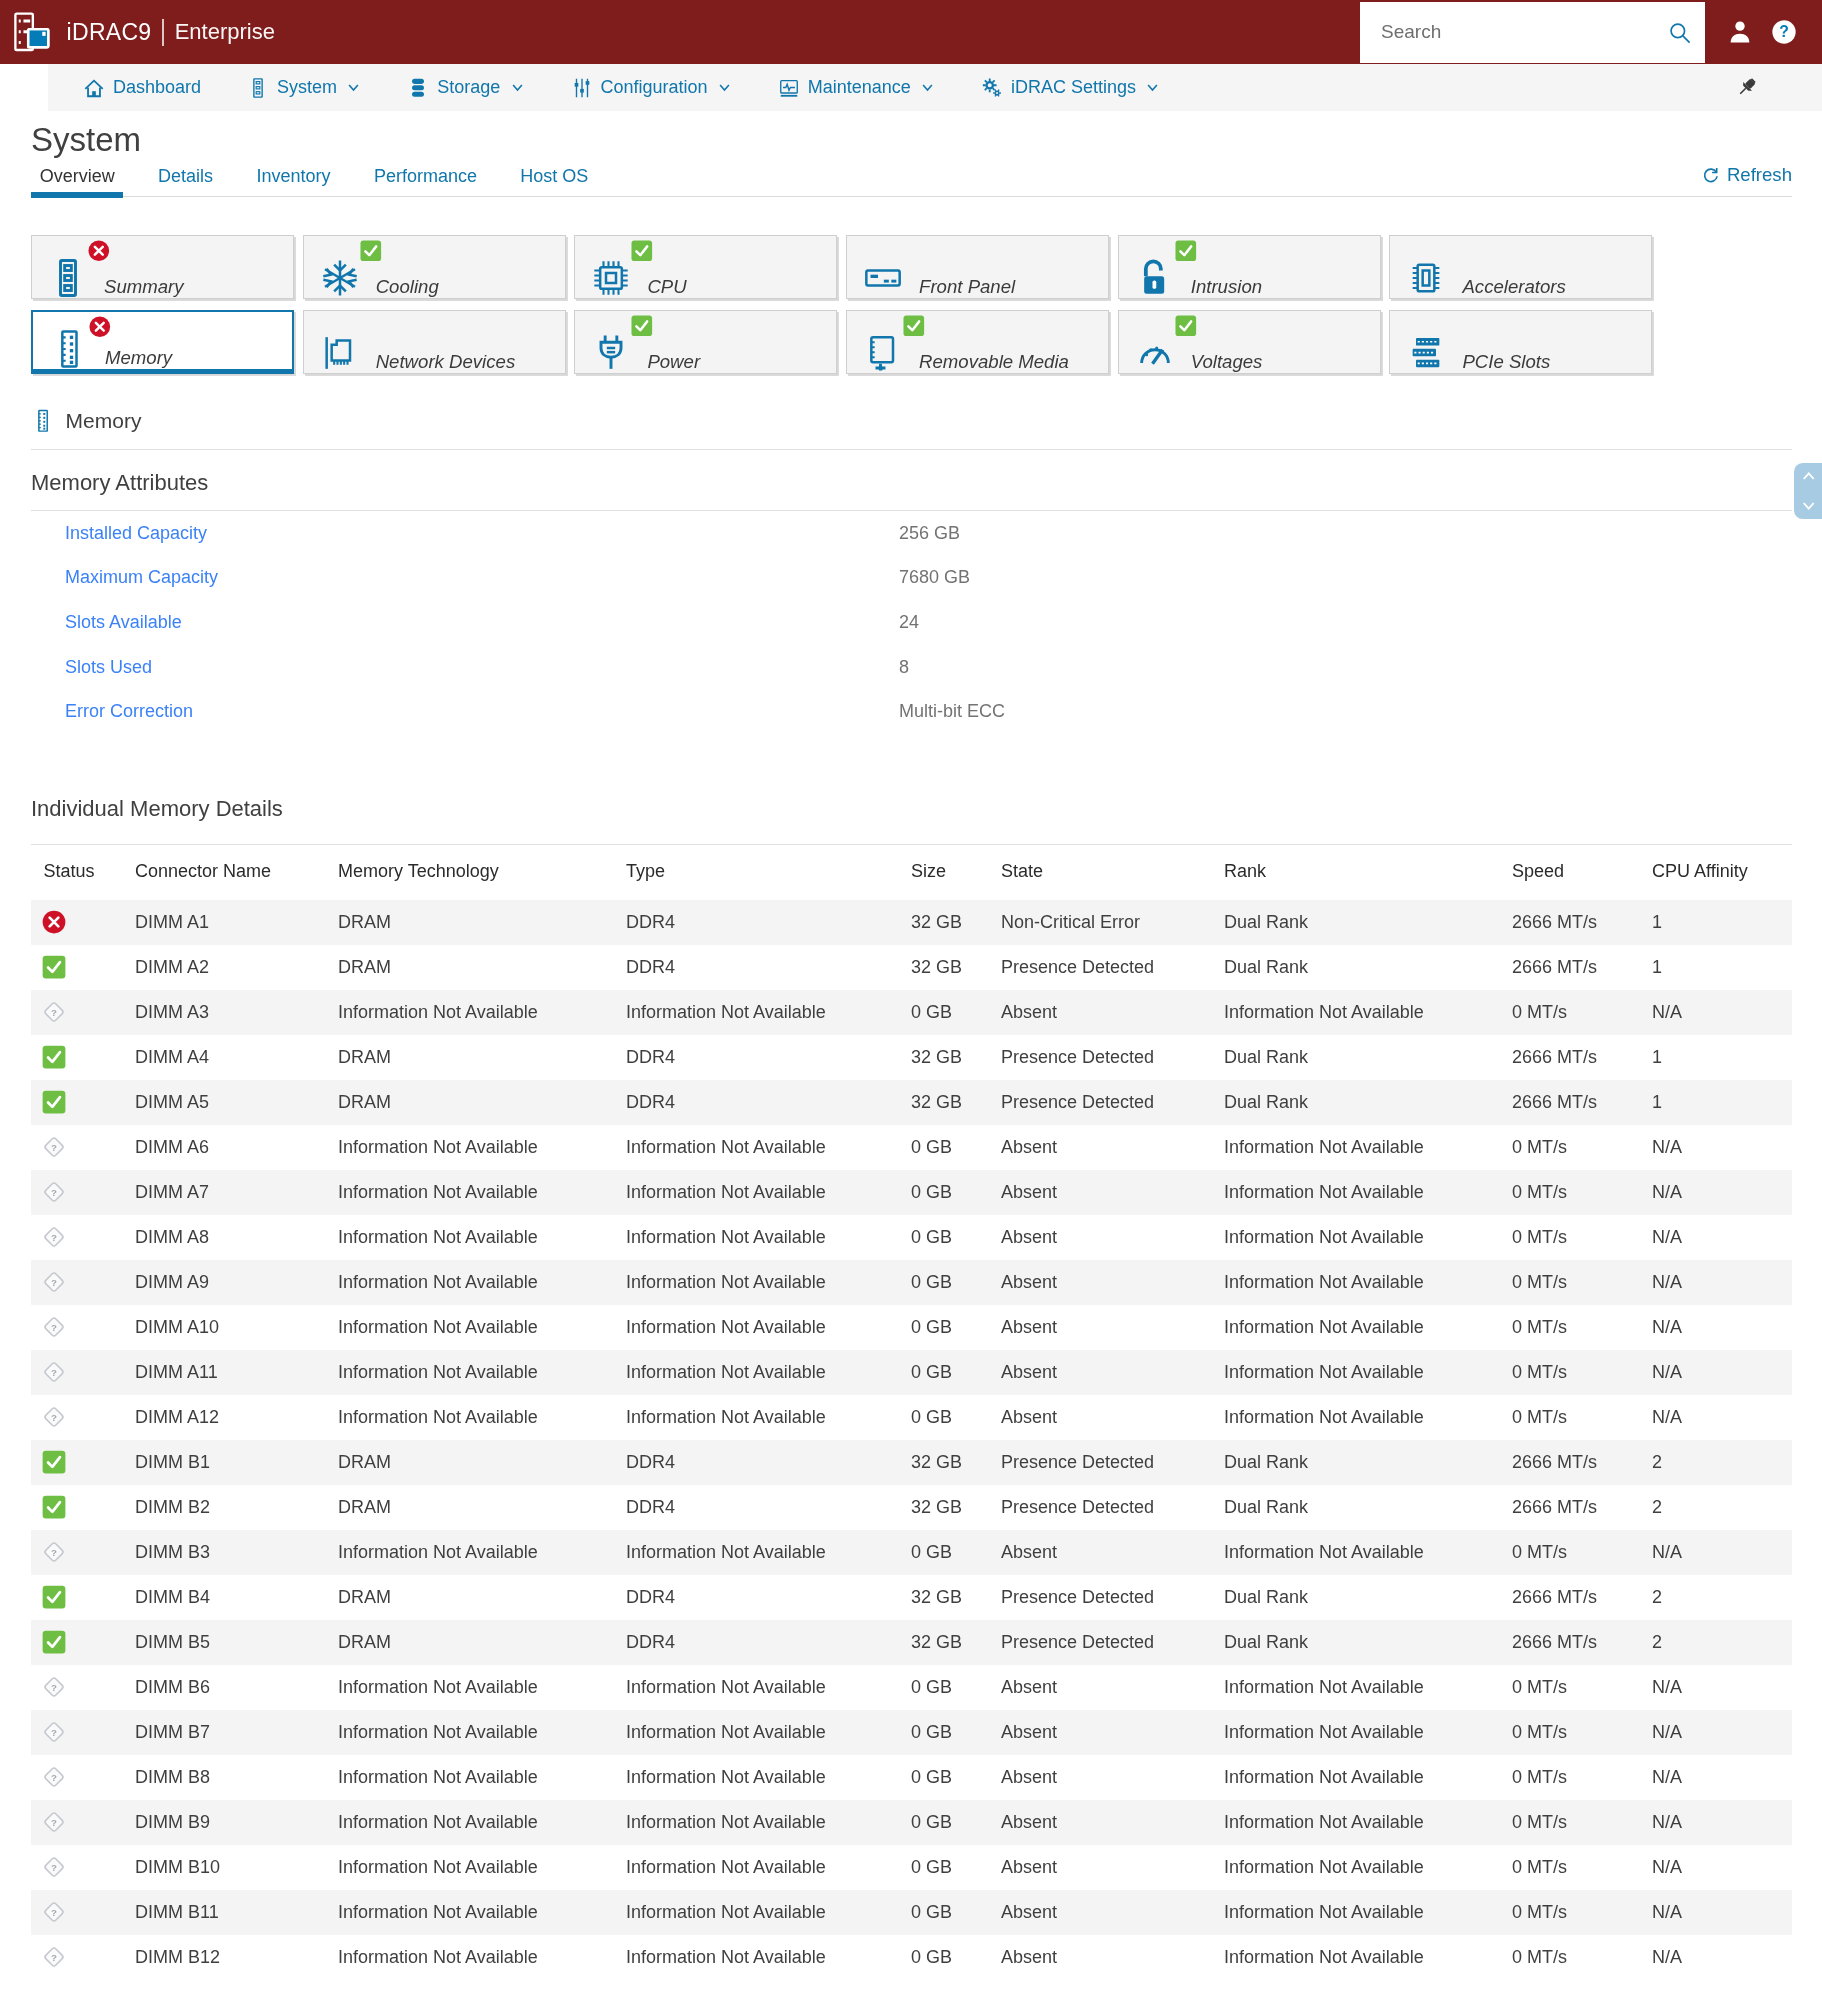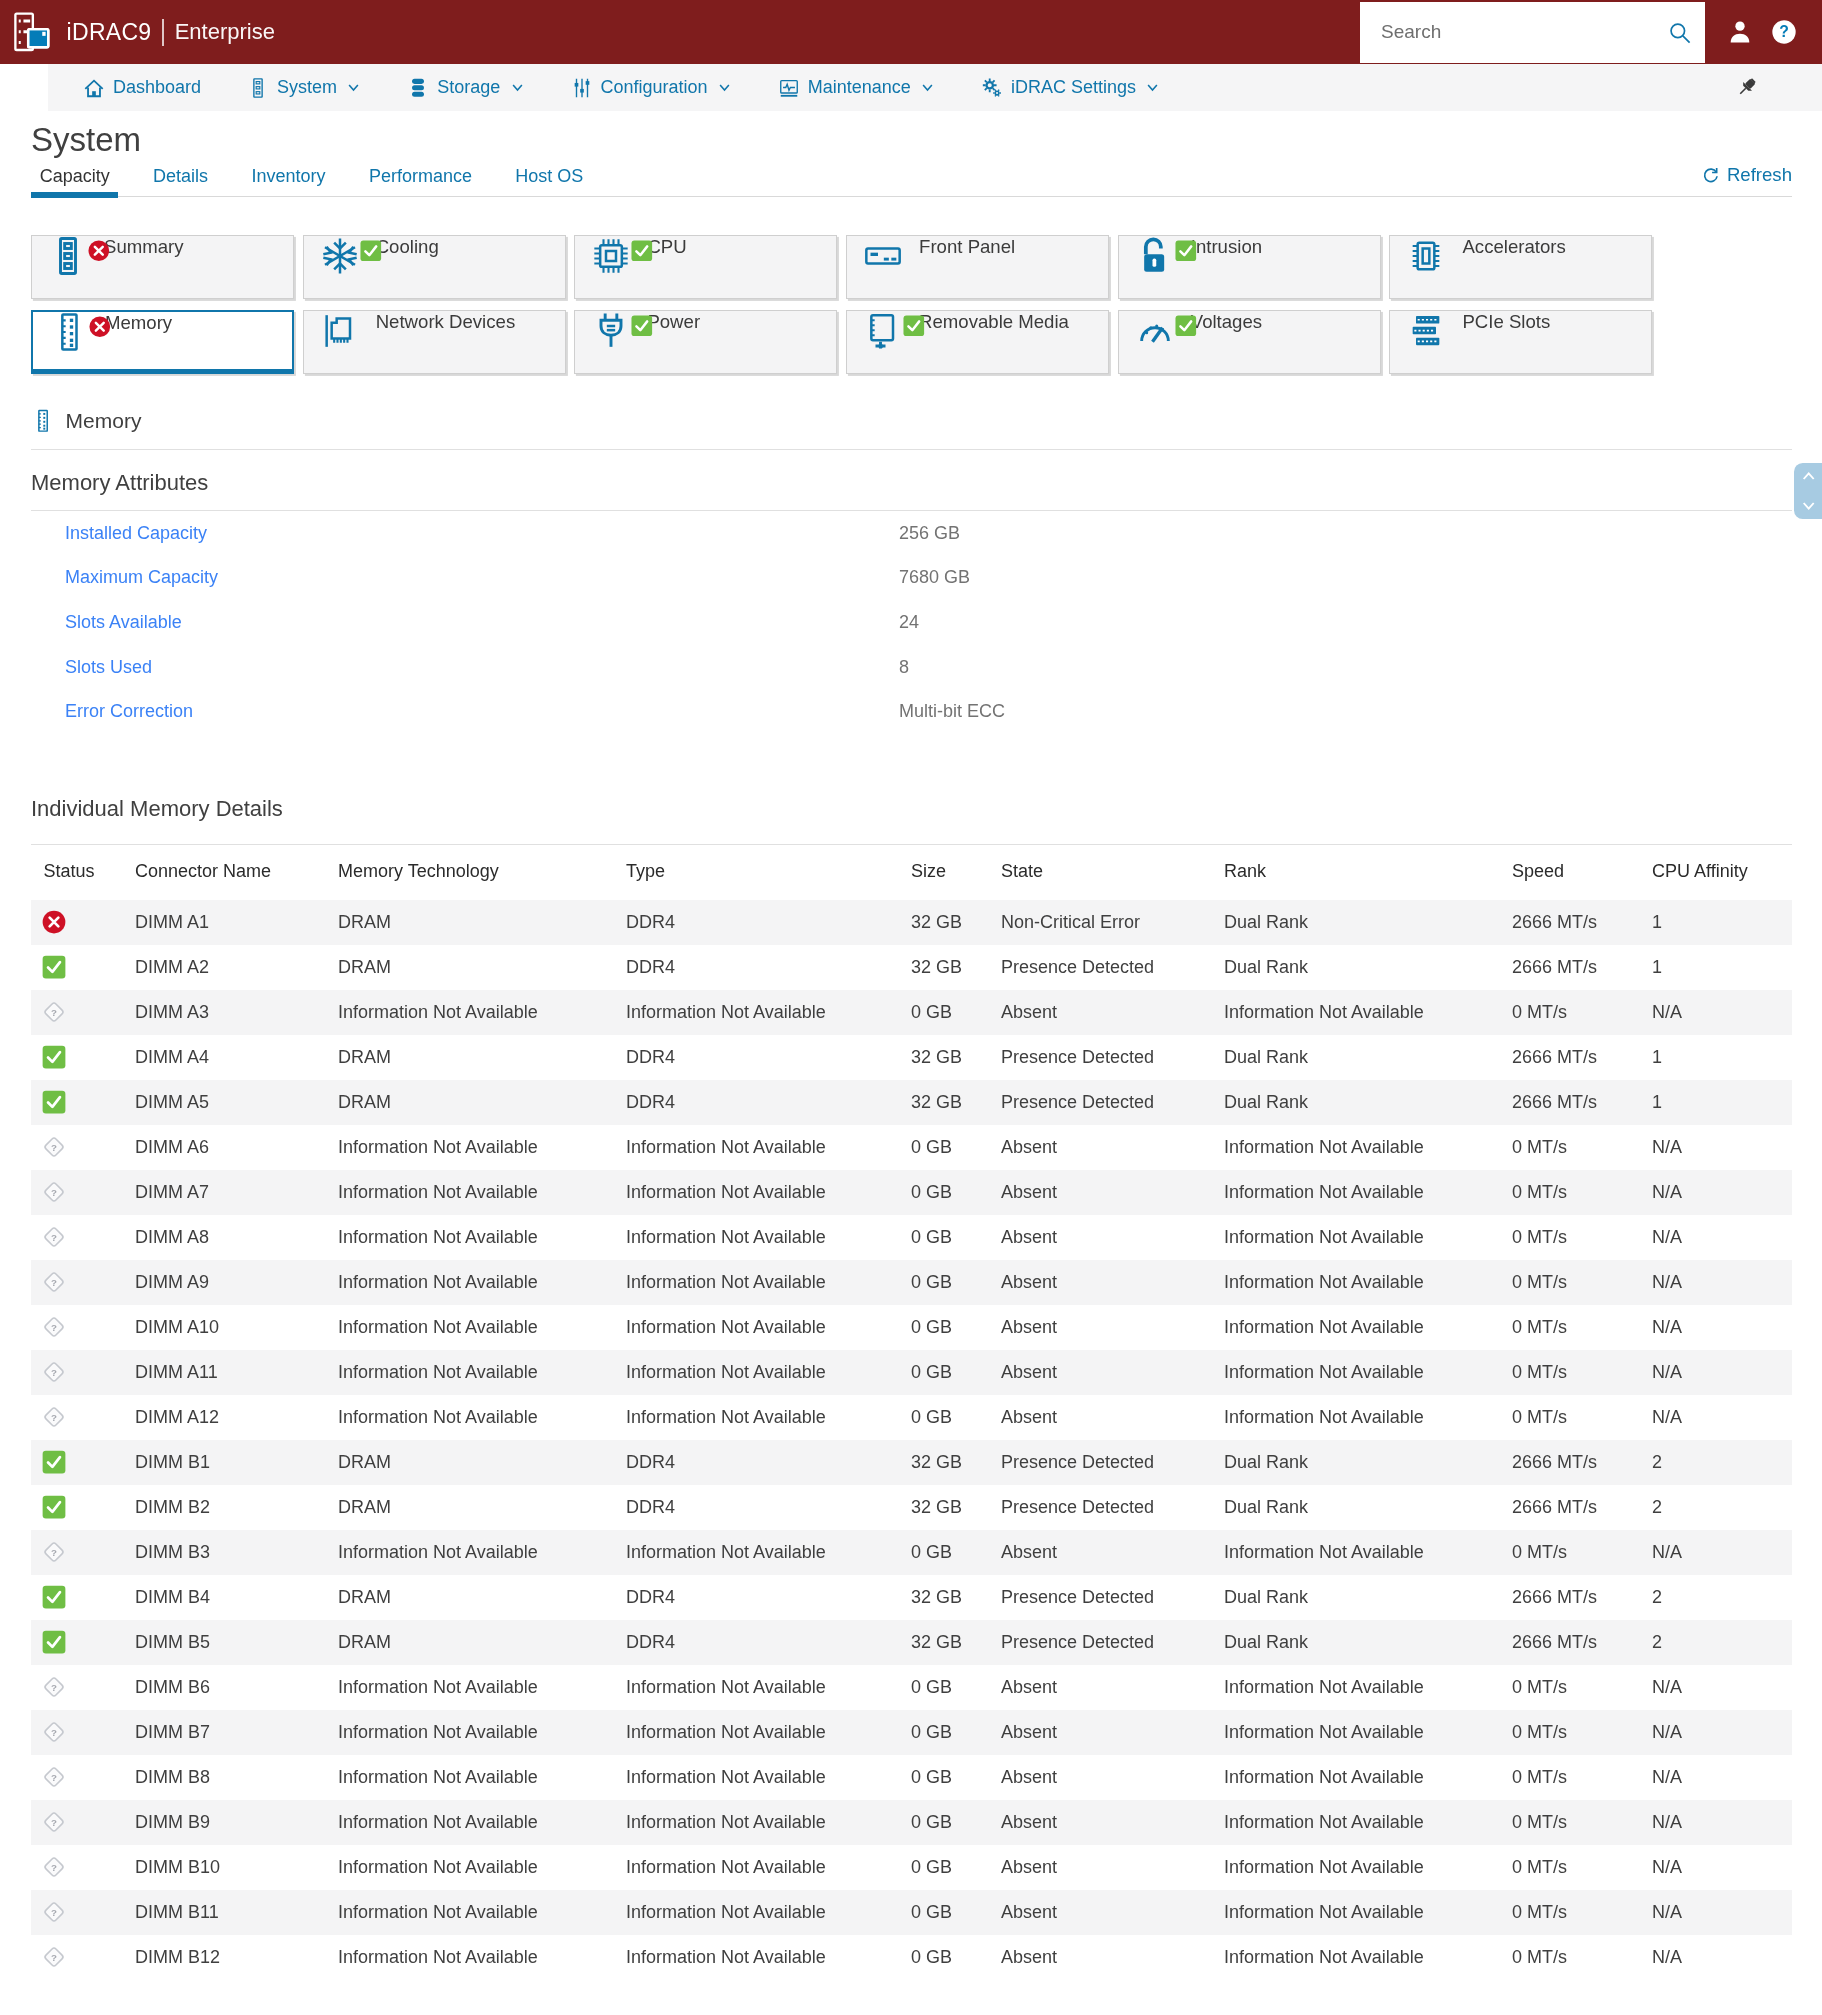--- a/index.html
+++ b/index.html
@@ -42,21 +42,21 @@
   .tabs { display: flex; gap: 26px; border-bottom: 1.9px solid #d9d9d9; }
   .tab { position: relative; font-size: 18px; color: #1076AB; padding: 0 8.7px 10px; cursor: pointer; line-height: 20.5px; }
   .tab.active { color: #333; }
   .tab.active::after { content: ""; position: absolute; left: 0; right: 0; bottom: -1.9px; height: 5.6px; background: #1076AB; }
   .refresh { position: absolute; right: 0; bottom: 11px; display: flex; align-items: center; gap: 7.4px; color: #1076AB; font-size: 18.6px; cursor: pointer; }
   .refresh .icn { width: 20px; height: 20px; }
   .refresh .icn svg { width: 20px; height: 20px; }
 
   
   .tiles { display: flex; flex-wrap: wrap; gap: 11px 8.7px; margin-top: 38px; width: 1637px; }
-  .tile { width: 263px; height: 64px; background: #f4f4f5; border: 1.2px solid #cfcfcf; box-shadow: 1.9px 1.9px 0 #d8d8d8; display: flex; align-items: flex-start; position: relative; cursor: pointer; }
+  .tile { width: 263px; height: 64px; background: #f4f4f5; border: 1.2px solid #cfcfcf; box-shadow: 1.9px 1.9px 0 #d8d8d8; display: flex; align-items: flex-end; position: relative; cursor: pointer; font-style: italic; }
   .tile.selected { background: #fff; border: 2.5px solid #1076AB; border-bottom-width: 5.6px; }
   .tile-icn { width: 40px; height: 40px; margin-left: 16px; color: #1076AB; flex: none; }
   .tile-icn svg { width: 40px; height: 40px; }
   .tile .badge { position: absolute; left: 55px; top: 3.1px; width: 23.6px; height: 23.6px; }
   .tile .badge svg { width: 23.6px; height: 23.6px; }
   .tile-label { margin-left: 16px; font-size: 18.6px; color: #3b3b3b; }
 
   
   .section-head { display: flex; align-items: center; gap: 11px; margin-top: 35px; font-size: 21px; color: #3f3f3f; }
   .section-head .icn { width: 23.6px; height: 23.6px; color: #1076AB; }
@@ -232,21 +232,21 @@
         </g>
       </svg>
     </span>
 </div>
 
 <div class="page">
   <div class="page-title">System</div>
 
   <div class="tabs-wrap">
     <div class="tabs">
-        <div class="tab active">Capacity</div>
+        <div class="tab active">Overview</div>
         <div class="tab">Details</div>
         <div class="tab">Inventory</div>
         <div class="tab">Performance</div>
         <div class="tab">Host OS</div>
       </div>
     <div class="refresh">
       <span class="icn">
           <svg viewBox="0 0 48 48" fill="none" stroke="currentColor" stroke-width="4">
             <path d="M39 17 A15 15 0 1 0 41 27"></path>
             <polyline points="40,7 40,18 29,18"></polyline>

